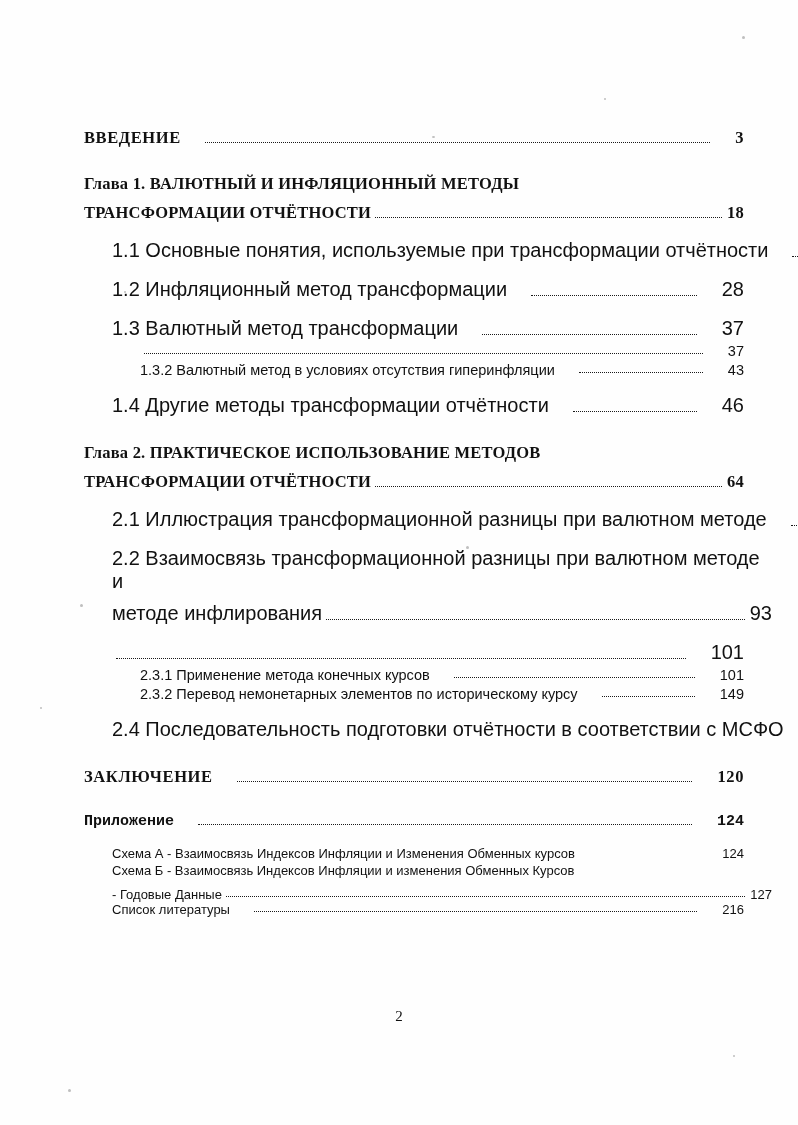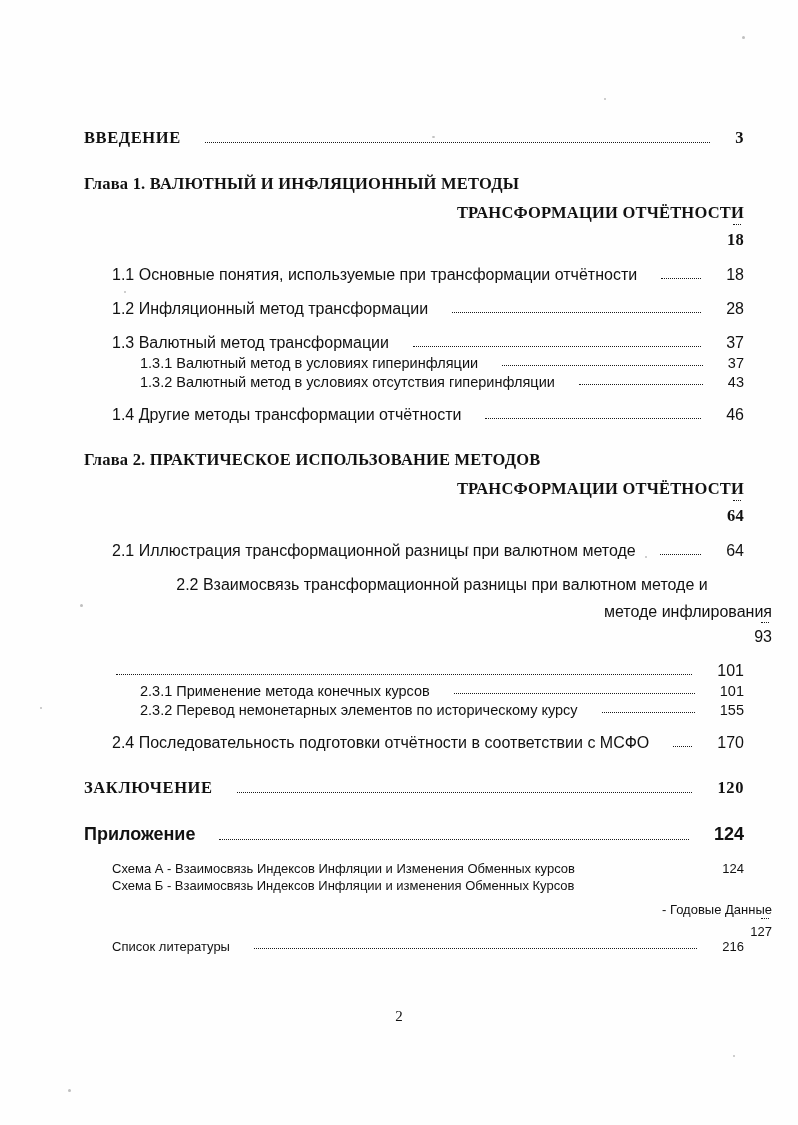--- a/index.html
+++ b/index.html
@@ -63,32 +63,31 @@
     font-weight: bold;
     font-size: 16.5px;
     letter-spacing: .6px;
   }
   .lvl-chapter {
     font-weight: bold;
     font-size: 16.5px;
     letter-spacing: .2px;
   }
   .lvl-sec {
-    font-size: 16px;
+    font-size: 20px;
     font-family: "Liberation Sans", sans-serif;
     font-weight: 400;
-    text-align: center;
   }
   .lvl-sub {
     font-size: 14.5px;
     font-family: "Liberation Sans", sans-serif;
   }
   .lvl-app {
-    font-size: 18px;
-    font-family: Liberation Sans, sans-serif;
+    font-size: 15px;
+    font-family: Liberation Mono, monospace;
     font-weight: bold;
   }
   .lvl-appitem {
     font-size: 13px;
     font-family: "Liberation Sans", sans-serif;
   }
 
   .indent-0 { margin-left: 0; }
   .indent-1 { margin-left: 28px; width: calc(100% - 28px); }
   .indent-2 { margin-left: 56px; width: calc(100% - 56px); }
@@ -102,21 +101,20 @@
     width: 100%;
   }
   .two-line .first {
     display: block;
     margin-bottom: 9px;
   }
   .two-line .second {
     display: flex;
     align-items: flex-end;
     width: 100%;
-    flex-direction: column;
   }
   .page-number {
     position: absolute;
     left: 0;
     right: 0;
     top: 1008px;
     text-align: center;
     font-size: 15px;
     font-family: "Liberation Serif", serif;
   }
@@ -160,21 +158,20 @@
         <span class="t-title">1.2 Инфляционный метод трансформации</span>
         <span class="dots"></span>
         <span class="t-page">28</span>
       </div>
       <div class="toc-line lvl-sec indent-1 gap-md">
         <span class="t-title">1.3 Валютный метод трансформации</span>
         <span class="dots"></span>
         <span class="t-page">37</span>
       </div>
       <div class="toc-line lvl-sub indent-2 gap-xs">
-        <span class="t-title">1.3.1 Валютный метод в условиях гиперинфляции</span>
         <span class="dots"></span>
         <span class="t-page">37</span>
       </div>
       <div class="toc-line lvl-sub indent-2 gap-xs">
         <span class="t-title">1.3.2 Валютный метод в условиях отсутствия гиперинфляции</span>
         <span class="dots"></span>
         <span class="t-page">43</span>
       </div>
       <div class="toc-line lvl-sec indent-1 gap-md">
         <span class="t-title">1.4 Другие методы трансформации отчётности</span>
@@ -207,21 +204,21 @@
         <span class="t-page">101</span>
       </div>
       <div class="toc-line lvl-sub indent-2 gap-xs">
         <span class="t-title">2.3.1 Применение метода конечных курсов</span>
         <span class="dots"></span>
         <span class="t-page">101</span>
       </div>
       <div class="toc-line lvl-sub indent-2 gap-xs">
         <span class="t-title">2.3.2 Перевод немонетарных элементов по историческому курсу</span>
         <span class="dots"></span>
-        <span class="t-page">155</span>
+        <span class="t-page">149</span>
       </div>
       <div class="toc-line lvl-sec indent-1 gap-md">
         <span class="t-title">2.4 Последовательность подготовки отчётности в соответствии с МСФО</span>
         <span class="dots"></span>
         <span class="t-page">170</span>
       </div>
       <div class="toc-line lvl-front indent-0 gap-lg">
         <span class="t-title">ЗАКЛЮЧЕНИЕ</span>
         <span class="dots"></span>
         <span class="t-page">120</span>

